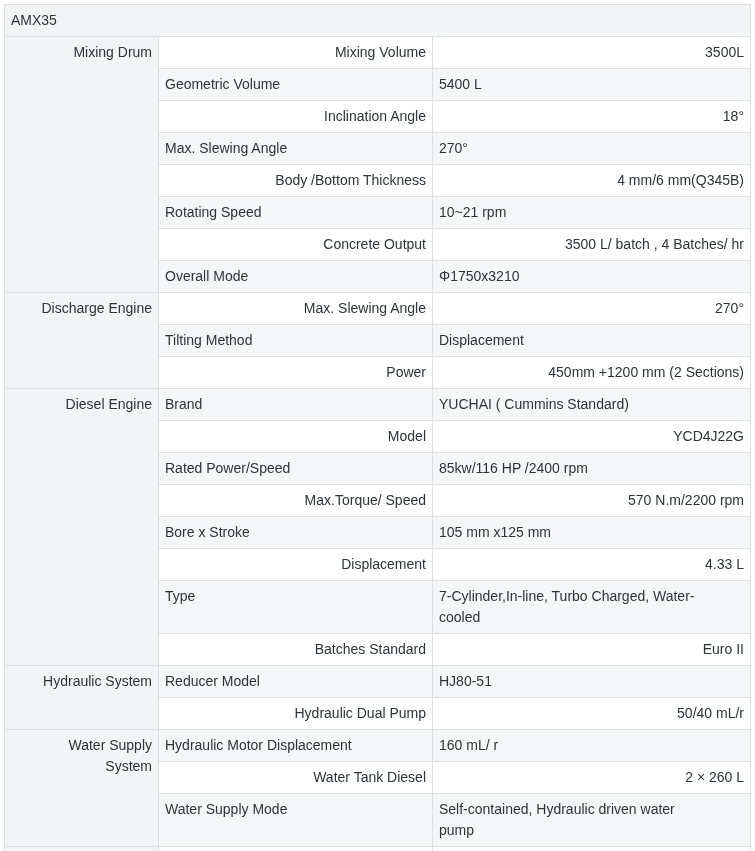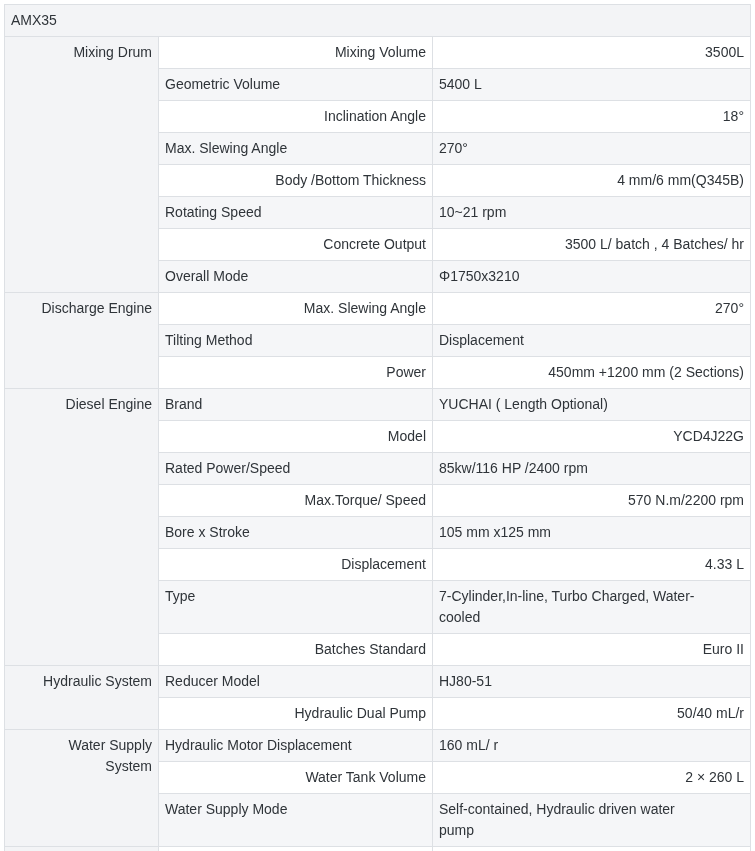--- a/index.html
+++ b/index.html
@@ -102,21 +102,21 @@
           <td class="g">Tilting Method</td>
           <td class="g">Displacement</td>
         </tr>
         <tr>
           <td class="w">Power</td>
           <td class="w">450mm +1200 mm (2 Sections)</td>
         </tr>
         <tr>
           <td class="cat" rowspan="8">Diesel Engine</td>
           <td class="g">Brand</td>
-          <td class="g">YUCHAI ( Length Optional)</td>
+          <td class="g">YUCHAI ( Cummins Standard)</td>
         </tr>
         <tr>
           <td class="w">Model</td>
           <td class="w">YCD4J22G</td>
         </tr>
         <tr>
           <td class="g">Rated Power/Speed</td>
           <td class="g">85kw/116 HP /2400 rpm</td>
         </tr>
         <tr>
@@ -149,21 +149,21 @@
           <td class="w">Hydraulic Dual Pump</td>
           <td class="w">50/40 mL/r</td>
         </tr>
         <tr>
           <td class="cat" rowspan="3">Water Supply
 System</td>
           <td class="g">Hydraulic Motor Displacement</td>
           <td class="g">160 mL/ r</td>
         </tr>
         <tr>
-          <td class="w">Water Tank Volume</td>
+          <td class="w">Water Tank Diesel</td>
           <td class="w">2 × 260 L</td>
         </tr>
         <tr>
           <td class="g">Water Supply Mode</td>
           <td class="g">Self-contained, Hydraulic driven water
 pump</td>
         </tr>
         <tr class="partial">
         <td class="cat"></td>
         <td class="w"></td>

